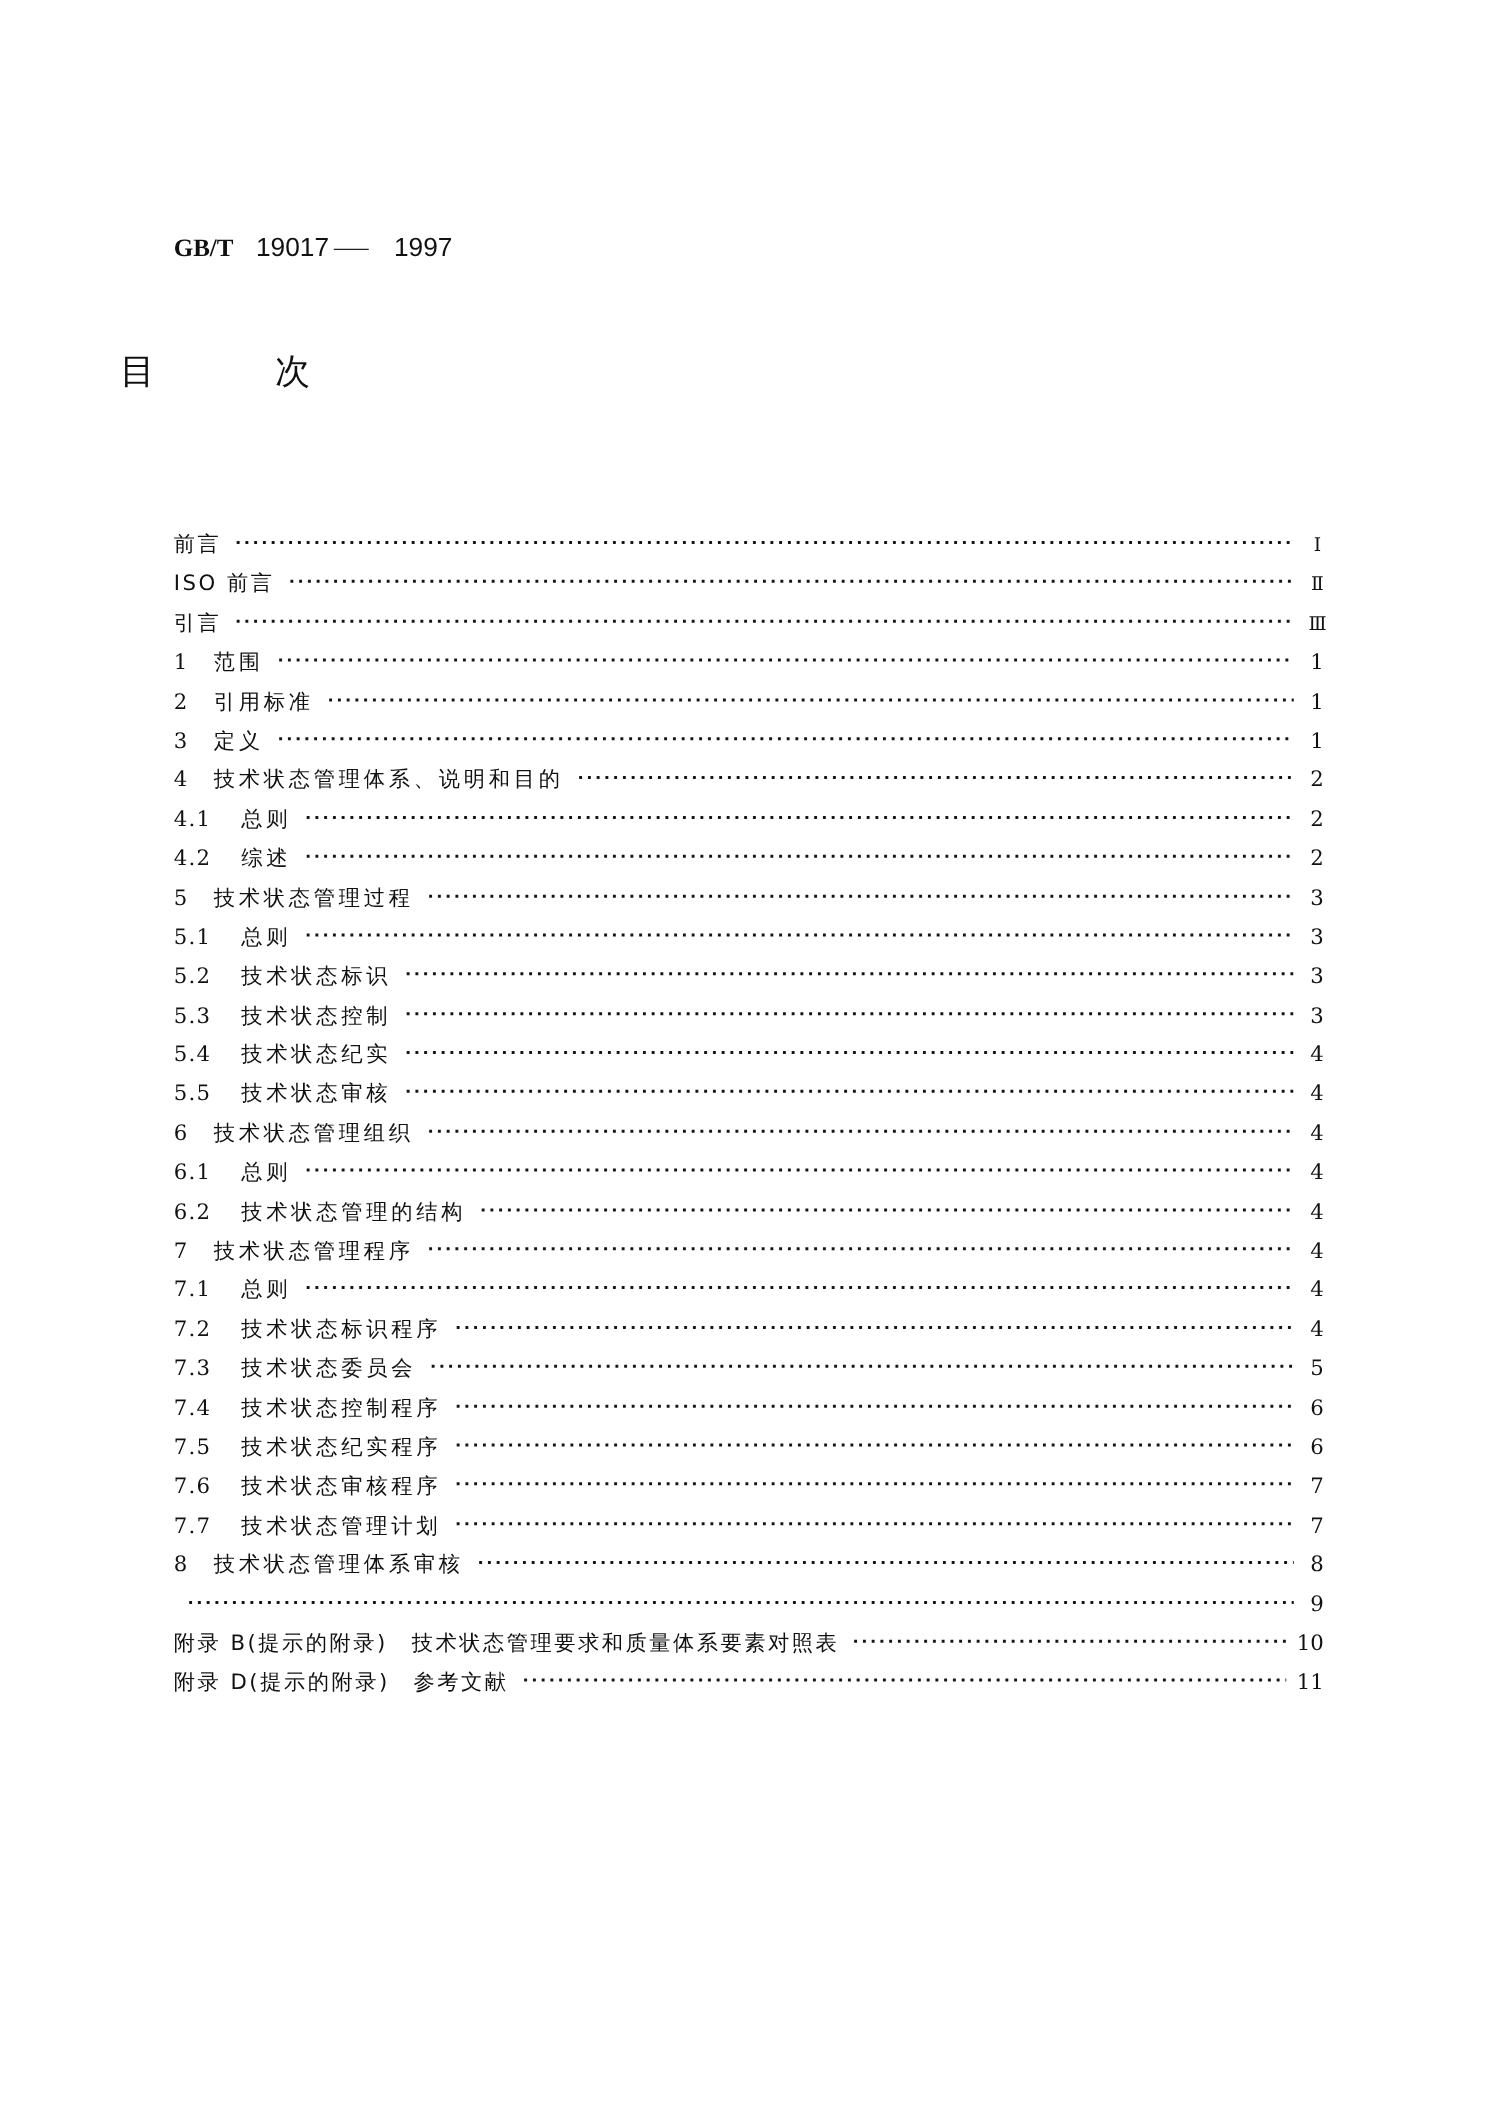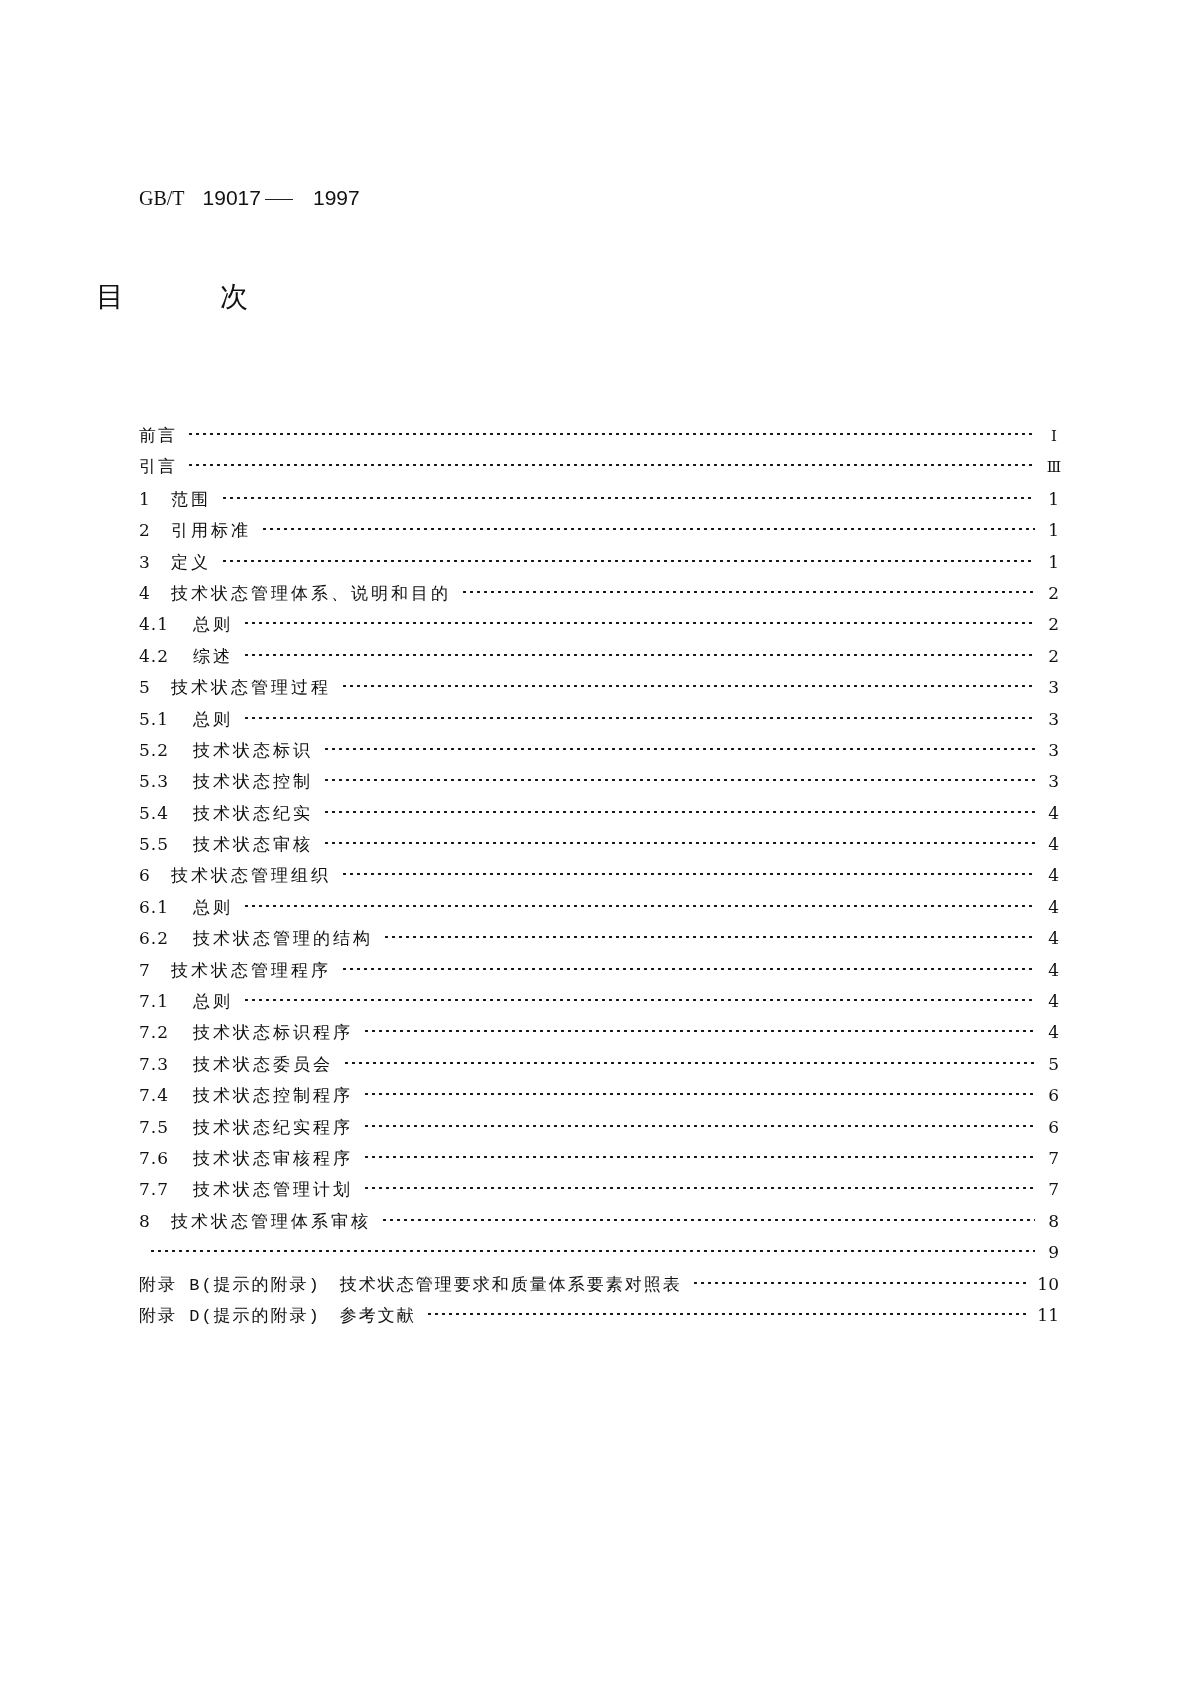--- a/index.html
+++ b/index.html
@@ -18,21 +18,21 @@
     .std-header {
       position: absolute;
       left: 139px;
       top: 186px;
       font-size: 20px;
       line-height: 24px;
       white-space: nowrap;
     }
     .std-header .code-prefix {
       font-family: "Liberation Serif", "DejaVu Serif", serif;
-      font-weight: normal;
+      font-weight: bold;
       font-size: 20px;
     }
     .std-header .code-number {
       font-family: "Liberation Sans", "DejaVu Sans", sans-serif;
       font-size: 21px;
       margin-left: 18px;
     }
     .std-header .code-dash {
       display: inline-block;
       width: 28px;
@@ -96,38 +96,43 @@
       min-width: 16px;
       text-align: right;
       font-family: "DejaVu Serif", serif;
     }
     .toc-page.roman {
       font-size: 15px;
       width: 22px;
       text-align: center;
       margin-right: -6px;
     }
-    .toc-row.no-num .toc-label { letter-spacing: 2px; font-family: Liberation Mono, monospace; }
+    .toc-row.no-num .toc-label { letter-spacing: 2px; }
   </style>
 </head>
 <body>
 
 <div class="std-header">
   <span class="code-prefix">GB/T</span><span class="code-number">19017</span><span class="code-dash"></span><span class="code-number" style="margin-left:16px">1997</span>
 </div>
 
 <div class="page-title">目次</div>
 
 <div class="toc" id="toc">
     <div class="toc-row no-num">
       <span class="toc-label">前言</span>
       <span class="toc-dots"></span>
       <span class="toc-page roman">Ⅰ</span>
     </div>
     <div class="toc-row no-num">
+      <span class="toc-label">ISO 前言</span>
+      <span class="toc-dots"></span>
+      <span class="toc-page roman">Ⅱ</span>
+    </div>
+    <div class="toc-row no-num">
       <span class="toc-label">引言</span>
       <span class="toc-dots"></span>
       <span class="toc-page roman">Ⅲ</span>
     </div>
     <div class="toc-row">
       <span class="toc-num l1">1</span>
       <span class="toc-label">范围</span>
       <span class="toc-dots"></span>
       <span class="toc-page">1</span>
     </div>

